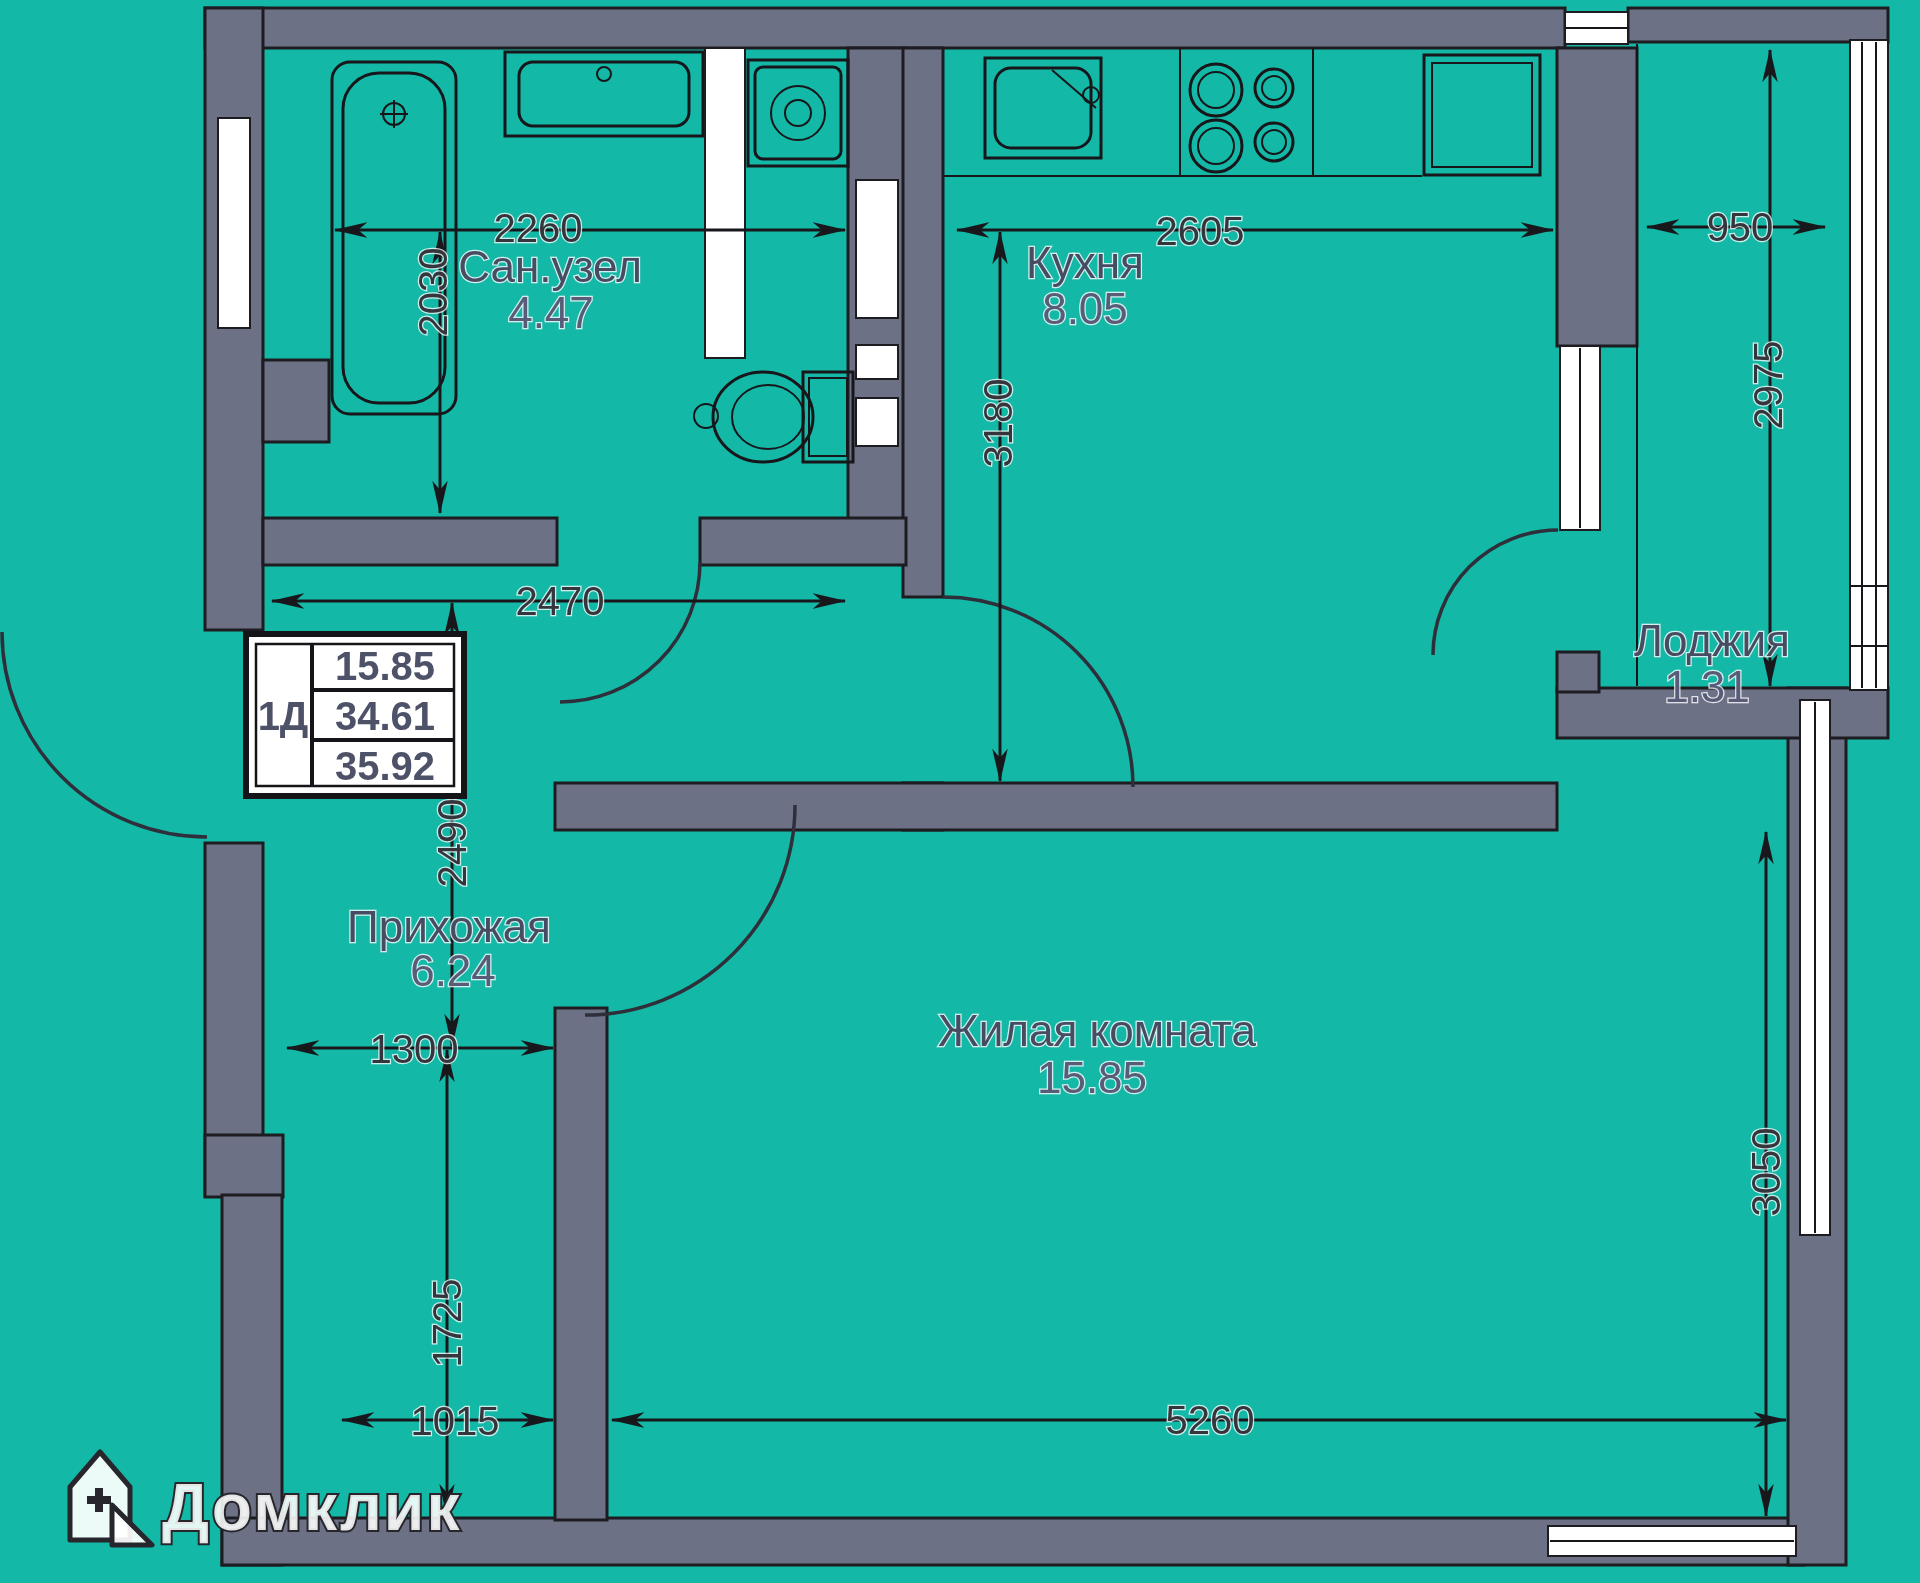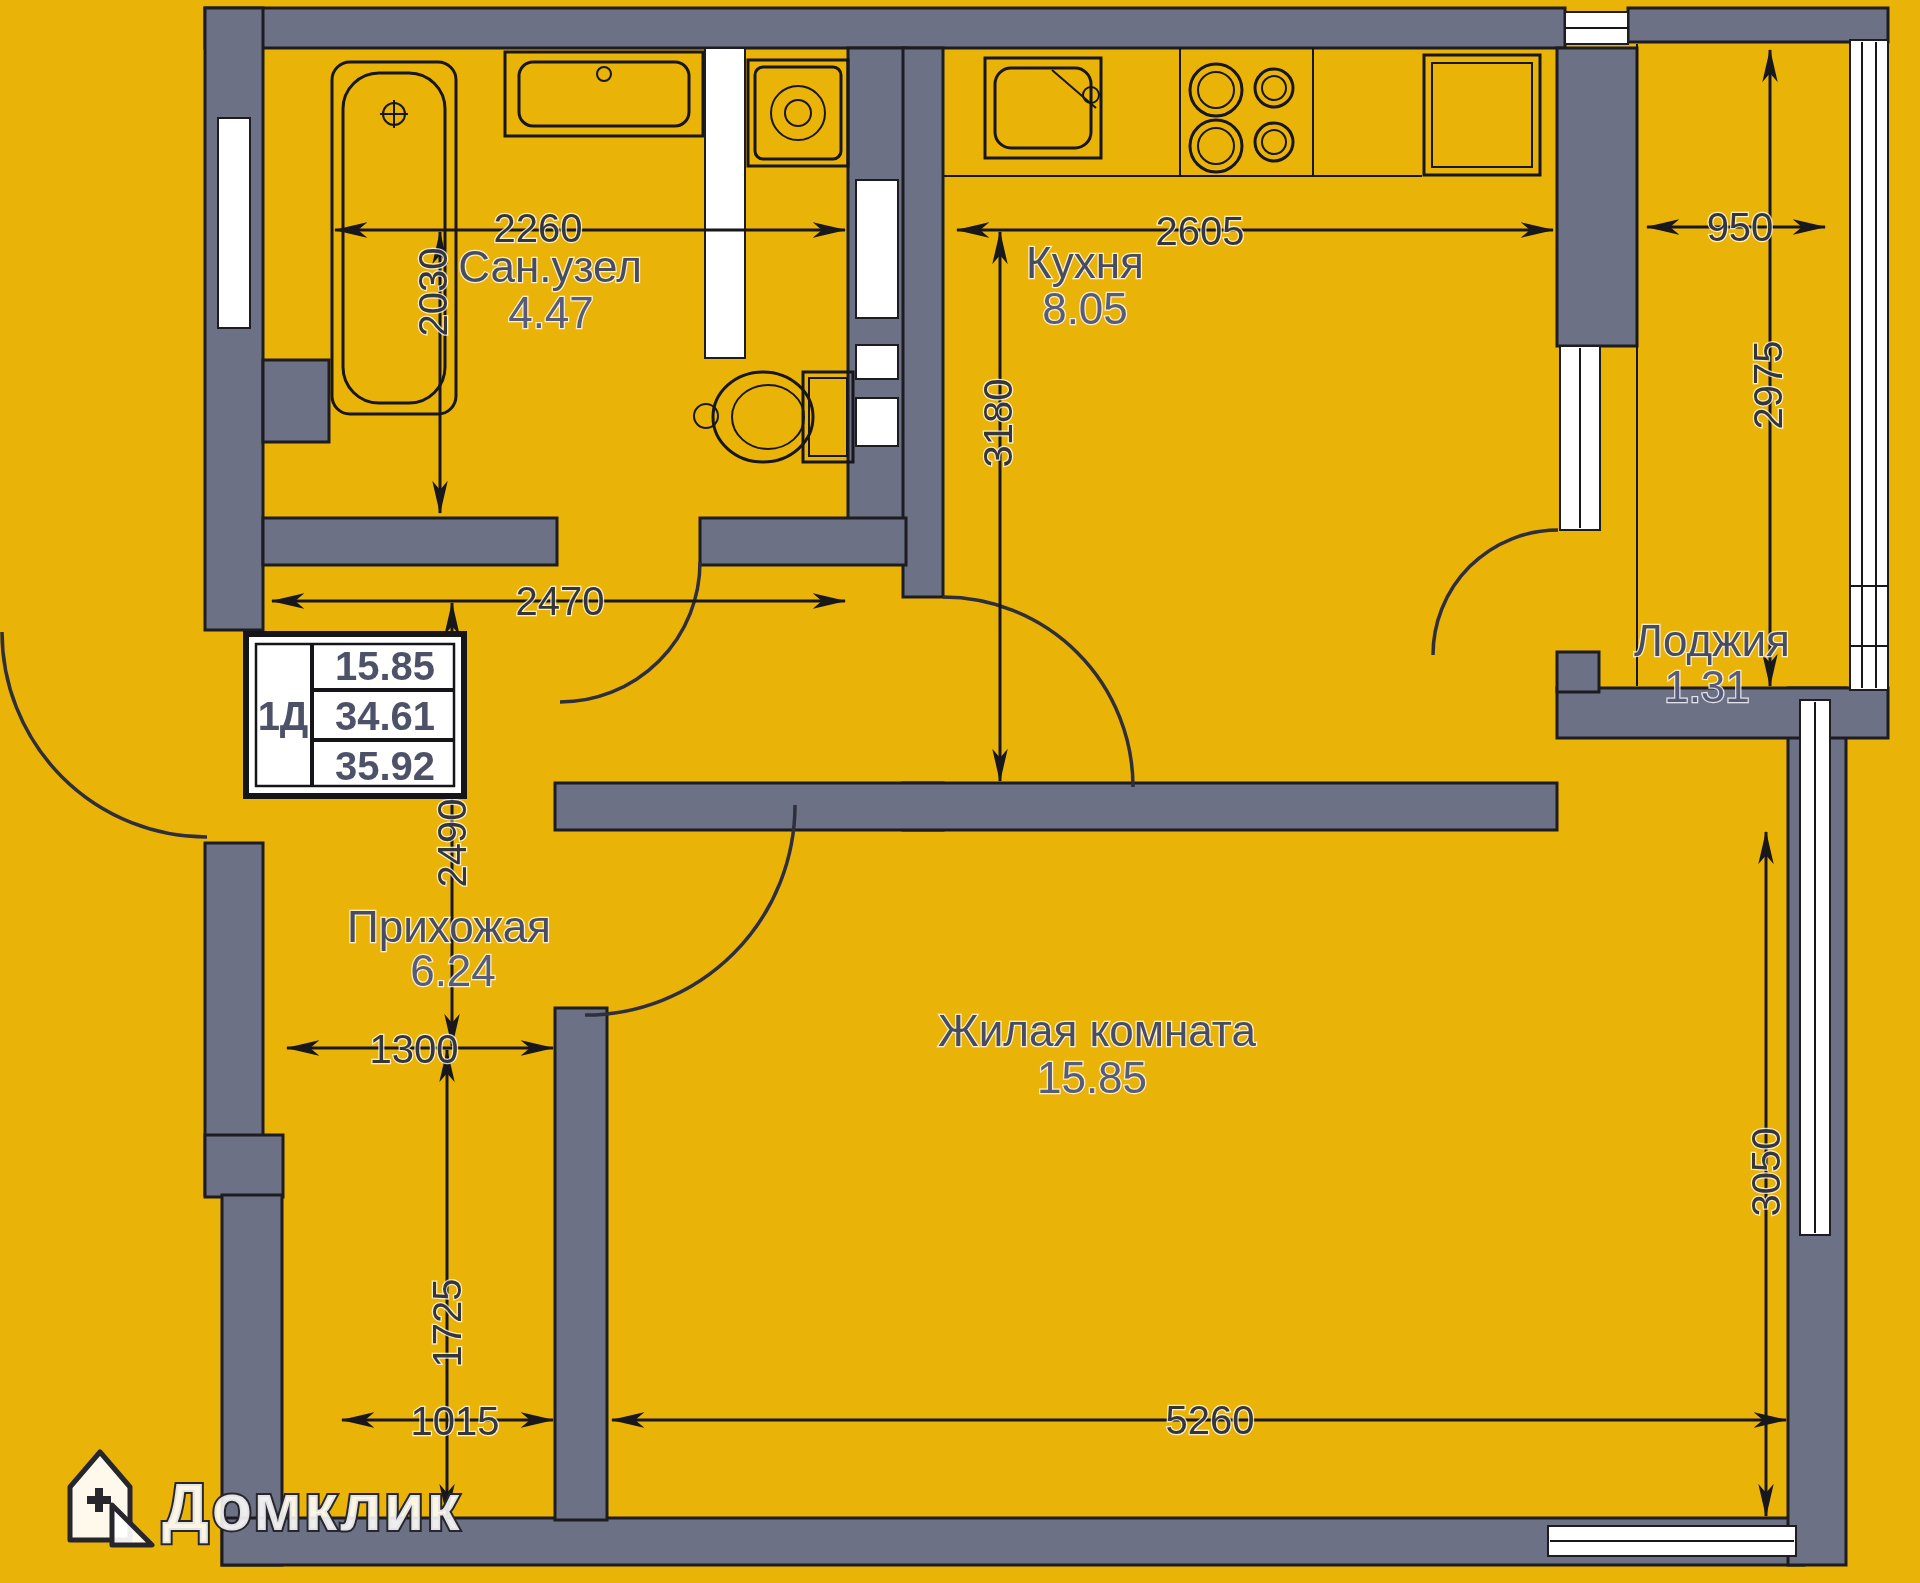--- a/index.html
+++ b/index.html
@@ -1,19 +1,19 @@
 <!DOCTYPE html>
 <html style="--wall: #6d7186; --line: #1c1c21; --dim: #35363d; --label: #484c62; --area: #585c78;"><head>
 <meta charset="utf-8">
 <style>
   :root{
     --wall:#6d7186; --line:#1c1c21; --dim:#35363d; --label:#484c62; --area:#585c78;
   }
   html,body{margin:0;padding:0;background:#fff;}
-  #stage{position:relative;width:1920px;height:1583px;background:#eab308;overflow:hidden;}
+  #stage{position:relative;width:1920px;height:1583px;background:#14b8a6;overflow:hidden;}
   svg{position:absolute;left:0;top:0;}
   .wall{fill:var(--wall);stroke:var(--line);stroke-width:3;}
   .slot{fill:#ffffff;stroke:var(--line);stroke-width:2;}
   .fixn{fill:none;stroke:#17171b;stroke-width:3;}
   .fixt{fill:none;stroke:#17171b;stroke-width:2;}
   .dimline{stroke:#18181c;stroke-width:3;}
   .thinline{stroke:#17171b;stroke-width:2;}
   .arc{fill:none;stroke:#2e2f3a;stroke-width:3.5;}
   text{font-family:"Liberation Sans","DejaVu Sans",sans-serif;}
   .dim-text{font-size:40px;fill:var(--dim);paint-order:stroke;stroke:rgba(255,255,255,.78);stroke-width:2.5px;text-anchor:middle;dominant-baseline:central;}

